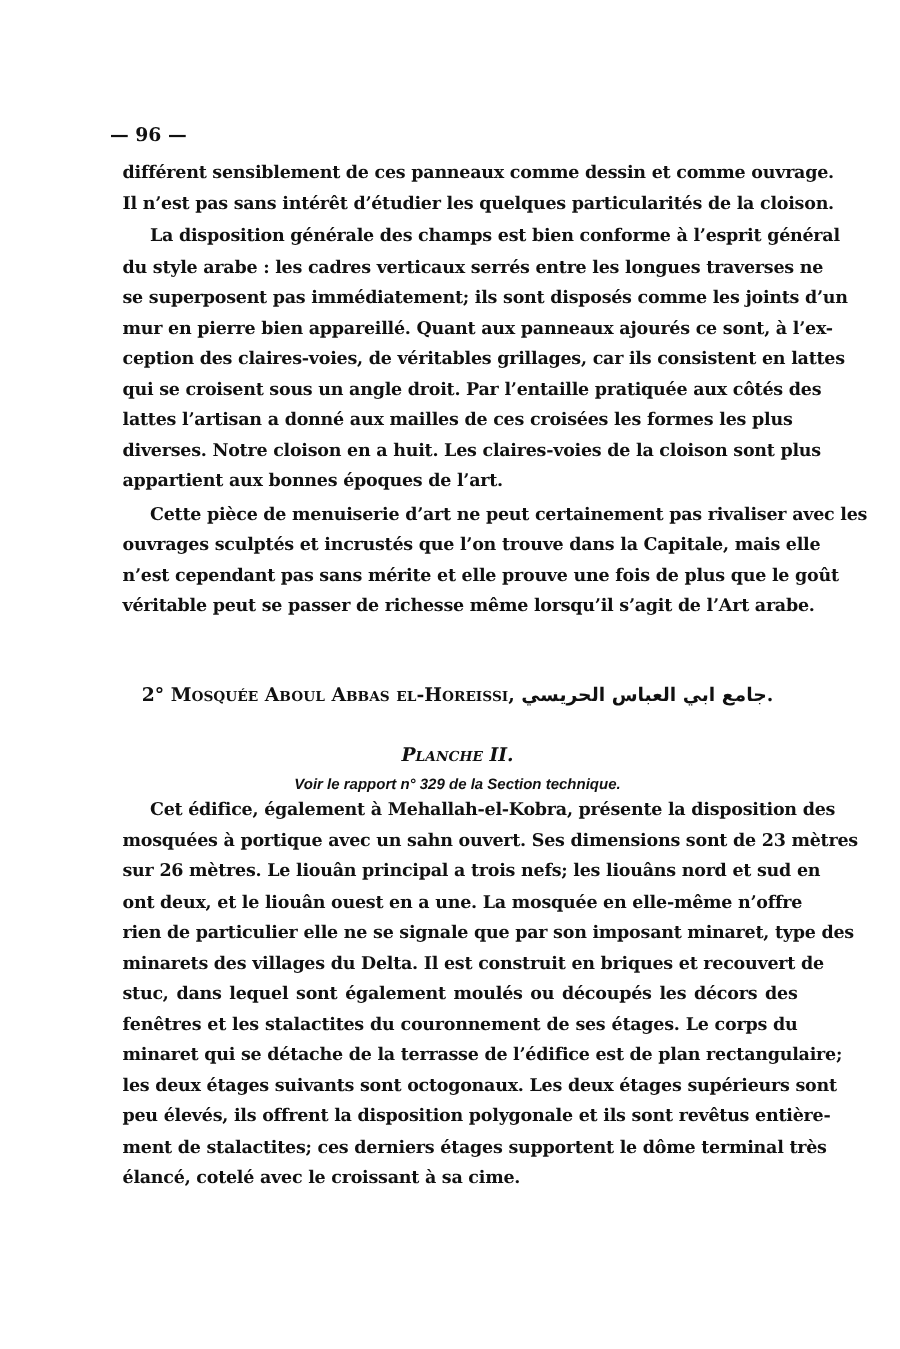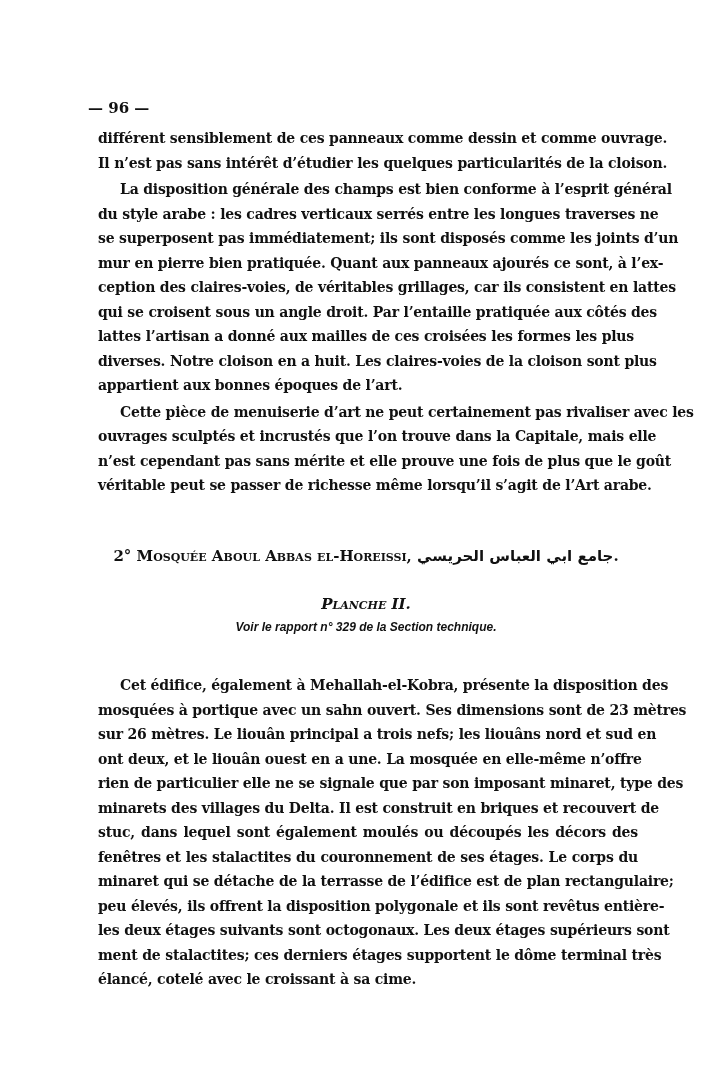--- a/index.html
+++ b/index.html
@@ -25,21 +25,21 @@
 
   <div class="para">
     <span class="line">différent sensiblement de ces panneaux comme dessin et comme ouvrage.</span>
     <span class="line last">Il n’est pas sans intérêt d’étudier les quelques particularités de la cloison.</span>
   </div>
 
   <div class="para">
     <span class="line indent">La disposition générale des champs est bien conforme à l’esprit général</span>
     <span class="line">du style arabe : les cadres verticaux serrés entre les longues traverses ne</span>
     <span class="line">se superposent pas immédiatement; ils sont disposés comme les joints d’un</span>
-    <span class="line">mur en pierre bien pratiquée. Quant aux panneaux ajourés ce sont, à l’ex-</span>
+    <span class="line">mur en pierre bien appareillé. Quant aux panneaux ajourés ce sont, à l’ex-</span>
     <span class="line">ception des claires-voies, de véritables grillages, car ils consistent en lattes</span>
     <span class="line">qui se croisent sous un angle droit. Par l’entaille pratiquée aux côtés des</span>
     <span class="line">lattes l’artisan a donné aux mailles de ces croisées les formes les plus</span>
     <span class="line">diverses. Notre cloison en a huit. Les claires-voies de la cloison sont plus</span>
     <span class="line last">appartient aux bonnes époques de l’art.</span>
   </div>
 
   <div class="para">
     <span class="line indent">Cette pièce de menuiserie d’art ne peut certainement pas rivaliser avec les</span>
     <span class="line">ouvrages sculptés et incrustés que l’on trouve dans la Capitale, mais elle</span>
@@ -50,28 +50,28 @@
   <div class="heading" style="top:455px;">
     <span>2°</span>
     <span class="sc">Mosquée Aboul Abbas el-Horeissi,</span>
     <span class="ar" dir="rtl">جامع ابي العباس الحريسي</span><span>.</span>
   </div>
 
   <div class="planche" style="top:503px;">Planche II.</div>
 
   <div class="note" style="top:528px;font-style:italic;">Voir le rapport n° 329 de la Section technique.</div>
 
-  <div class="para" style="position:absolute; top:579px; left:0; width:540px;">
+  <div class="para" style="position:absolute; top:542px; left:0; width:540px;">
     <span class="line indent">Cet édifice, également à Mehallah-el-Kobra, présente la disposition des</span>
     <span class="line">mosquées à portique avec un sahn ouvert. Ses dimensions sont de 23 mètres</span>
     <span class="line">sur 26 mètres. Le liouân principal a trois nefs; les liouâns nord et sud en</span>
     <span class="line">ont deux, et le liouân ouest en a une. La mosquée en elle-même n’offre</span>
     <span class="line">rien de particulier elle ne se signale que par son imposant minaret, type des</span>
     <span class="line">minarets des villages du Delta. Il est construit en briques et recouvert de</span>
     <span class="line">stuc, dans lequel sont également moulés ou découpés les décors des</span>
     <span class="line">fenêtres et les stalactites du couronnement de ses étages. Le corps du</span>
     <span class="line">minaret qui se détache de la terrasse de l’édifice est de plan rectangulaire;</span>
+    <span class="line">les deux étages suivants sont octogonaux. Les deux étages supérieurs sont</span>
     <span class="line">peu élevés, ils offrent la disposition polygonale et ils sont revêtus entière-</span>
-    <span class="line">les deux étages suivants sont octogonaux. Les deux étages supérieurs sont</span>
     <span class="line">ment de stalactites; ces derniers étages supportent le dôme terminal très</span>
     <span class="line last">élancé, cotelé avec le croissant à sa cime.</span>
   </div>
 </div>
 
 </body></html>

